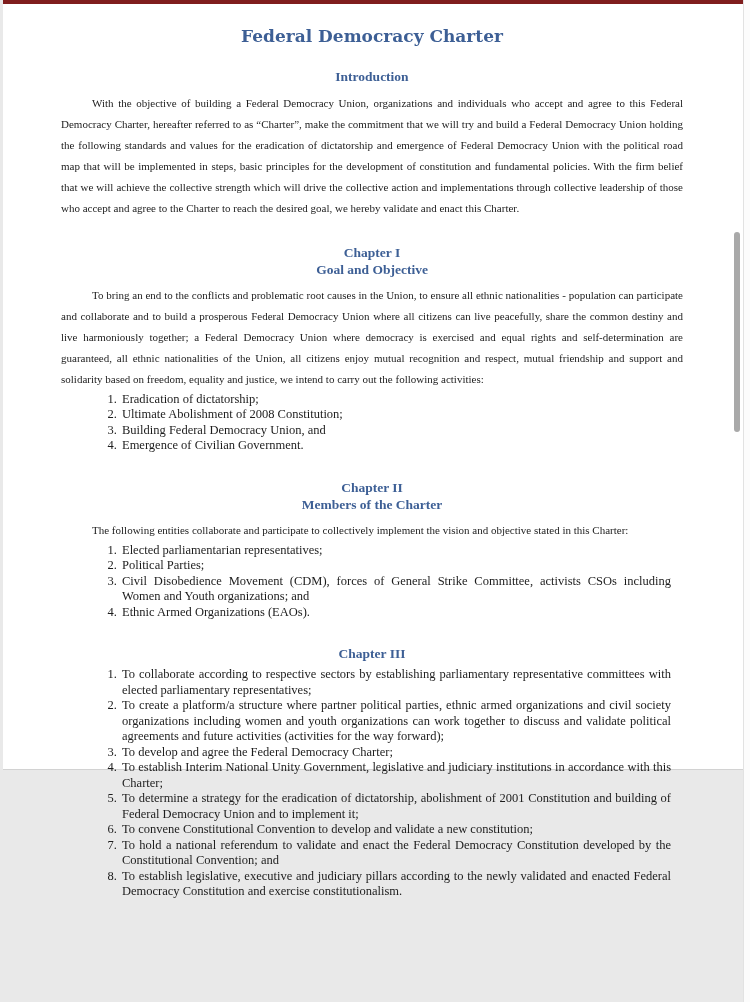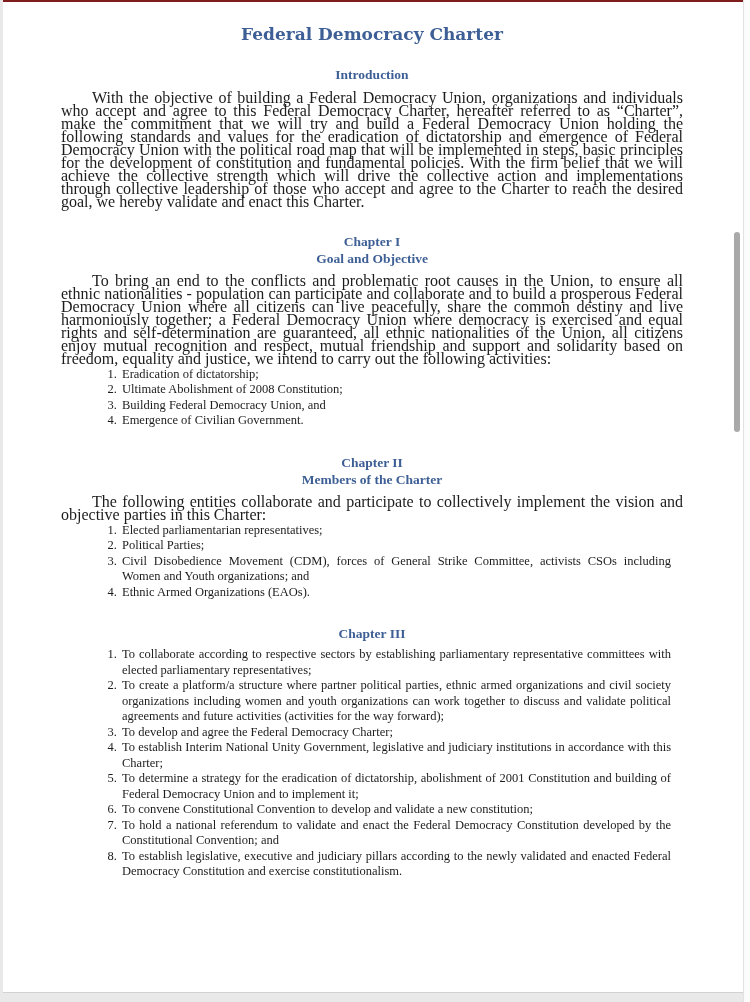--- a/index.html
+++ b/index.html
@@ -8,23 +8,23 @@
     --footer_text:#7f98bb;
     --scrollbar_thumb:#a9a9a9;
     --backdrop:#e9e9e9;
   }
   *{box-sizing:border-box;margin:0;padding:0;}
   html,body{width:750px;height:1002px;overflow:hidden;}
   body{background:var(--backdrop);position:relative;
        font-family:"Liberation Serif", serif;color:var(--body_text);}
   .viewport{position:absolute;inset:0;}
   .page{
-    position:absolute;left:3px;top:0;width:740px;height:993px;
+    position:absolute;left:3px;top:0;width:740px;height:770px;
     background:#ffffff;
-    border-top:2px solid #7f1d1d;
+    border-top:4px solid #7f1d1d;
     border-bottom:1px solid #d2d2d2;
     padding:10px 60px 15px 58px;
   }
   .bottom-strip{
     position:absolute;left:0;bottom:0;width:750px;height:9px;
     background:var(--backdrop);
   }
   .title{
     font-family:"DejaVu Serif", serif;
     font-weight:bold;color:var(--heading);
@@ -33,21 +33,21 @@
   }
   .chapter, .subheading{
     font-family:Liberation Serif, serif;
     font-weight:bold;color:var(--heading);
     font-size:13.5px;line-height:1.25;text-align:center;
   }
   .sect-intro .subheading{margin-top:22px;}
   .chapter{margin-top:26px;}
   .subheading{}
   .para{
-    font-size:16px;line-height:13px;text-align:justify;
+    font-size:11px;line-height:21px;text-align:justify;
     margin-top:6px;
   }
   .sect-intro .para{margin-top:7px;}
   .indent{text-indent:31px;}
   ol{
     margin:2px 12px 0 0;
     padding-left:59px;
     font-size:12.5px;line-height:15.5px;
   }
   ol li{text-align:justify;padding-left:2px;}
@@ -89,21 +89,21 @@
         <li>Eradication of dictatorship;</li>
         <li>Ultimate Abolishment of 2008 Constitution;</li>
         <li>Building Federal Democracy Union, and</li>
         <li>Emergence of Civilian Government.</li>
       </ol>
     </section>
 
     <section class="sect-ch2">
       <h2 class="chapter">Chapter II</h2>
       <h3 class="subheading">Members of the Charter</h3>
-      <p class="para indent">The following entities collaborate and participate to collectively implement the vision and objective parties in this Charter:</p>
+      <p class="para indent">The following entities collaborate and participate to collectively implement the vision and objective stated in this Charter:</p>
       <ol>
         <li>Elected parliamentarian representatives;</li>
         <li>Political Parties;</li>
         <li>Civil Disobedience Movement (CDM), forces of General Strike Committee, activists CSOs including Women and Youth organizations; and</li>
         <li>Ethnic Armed Organizations (EAOs).</li>
       </ol>
     </section>
 
     <section class="sect-ch3">
       <h2 class="chapter">Chapter III</h2>

